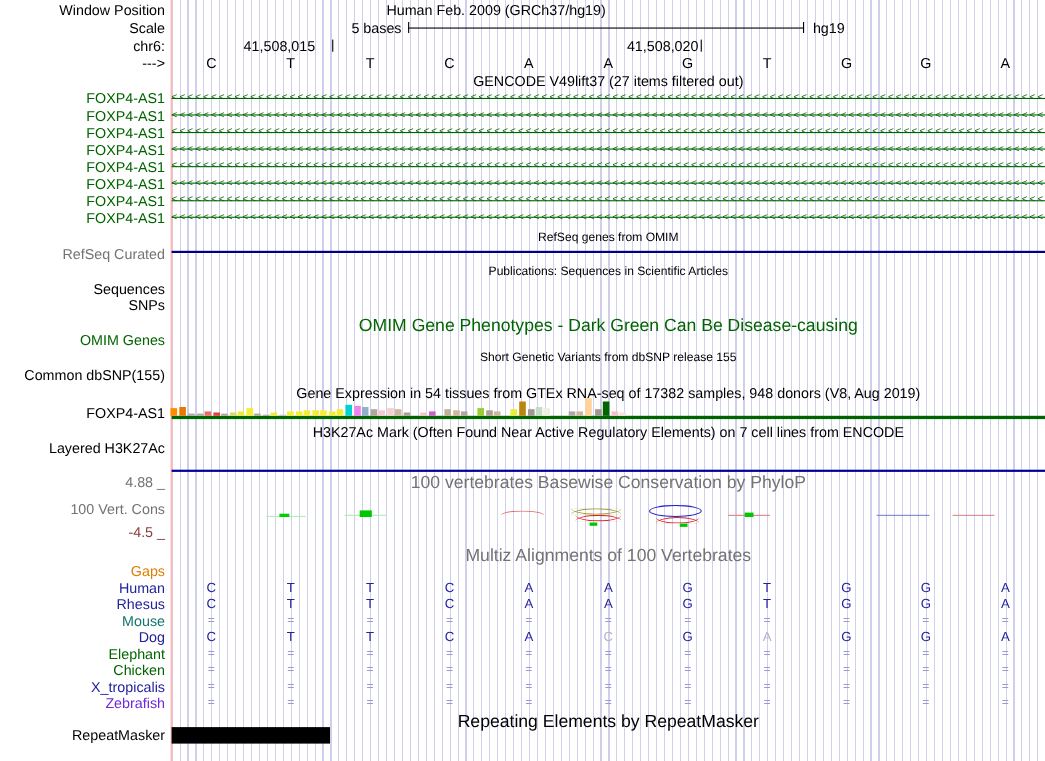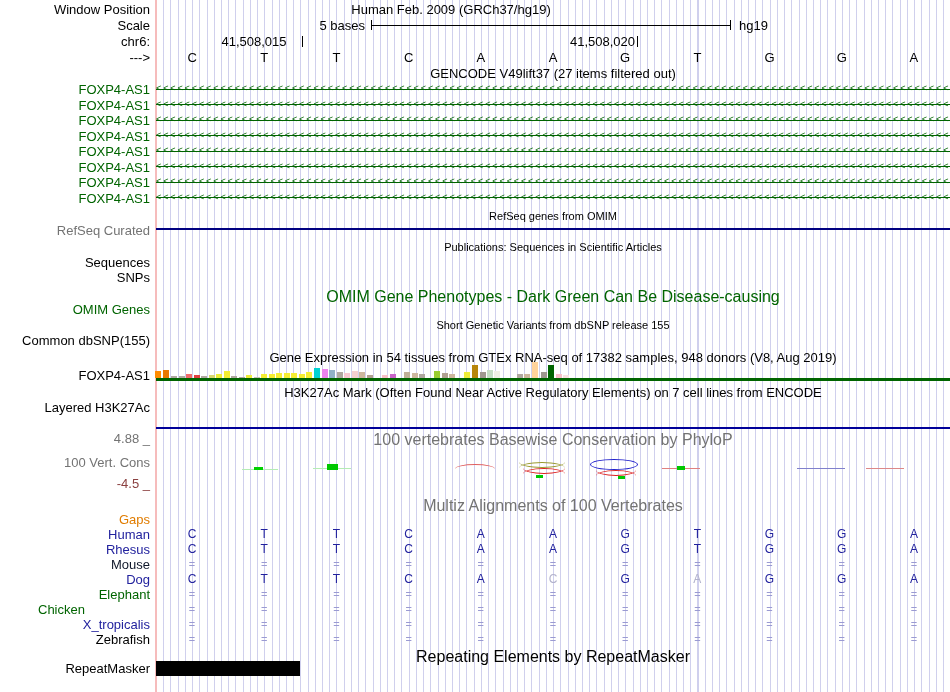--- a/index.html
+++ b/index.html
@@ -189,21 +189,21 @@
       <div style="position: absolute; left: 228.182px; top: 542px; width: 72.1818px; text-align: center; font-size: 12px; color: rgb(34, 34, 158);">T</div>
       <div style="position: absolute; left: 300.364px; top: 542px; width: 72.1818px; text-align: center; font-size: 12px; color: rgb(34, 34, 158);">T</div>
       <div style="position: absolute; left: 372.545px; top: 542px; width: 72.1818px; text-align: center; font-size: 12px; color: rgb(34, 34, 158);">C</div>
       <div style="position: absolute; left: 444.727px; top: 542px; width: 72.1818px; text-align: center; font-size: 12px; color: rgb(34, 34, 158);">A</div>
       <div style="position: absolute; left: 516.909px; top: 542px; width: 72.1818px; text-align: center; font-size: 12px; color: rgb(34, 34, 158);">A</div>
       <div style="position: absolute; left: 589.091px; top: 542px; width: 72.1818px; text-align: center; font-size: 12px; color: rgb(34, 34, 158);">G</div>
       <div style="position: absolute; left: 661.273px; top: 542px; width: 72.1818px; text-align: center; font-size: 12px; color: rgb(34, 34, 158);">T</div>
       <div style="position: absolute; left: 733.455px; top: 542px; width: 72.1818px; text-align: center; font-size: 12px; color: rgb(34, 34, 158);">G</div>
       <div style="position: absolute; left: 805.636px; top: 542px; width: 72.1818px; text-align: center; font-size: 12px; color: rgb(34, 34, 158);">G</div>
       <div style="position: absolute; left: 877.818px; top: 542px; width: 72.1818px; text-align: center; font-size: 12px; color: rgb(34, 34, 158);">A</div>
-      <div style="position: absolute; left: 0px; top: 557px; width: 150px; text-align: right; font-size: 13px; color: #0f172a; white-space: nowrap;">Mouse</div>
+      <div style="position: absolute; left: 0px; top: 557px; width: 150px; text-align: right; font-size: 13px; color: #0f766e; white-space: nowrap;">Mouse</div>
       <div style="position: absolute; left: 156px; top: 558px; width: 72.1818px; text-align: center; font-size: 11px; color: rgb(154, 154, 210);">=</div>
       <div style="position: absolute; left: 228.182px; top: 558px; width: 72.1818px; text-align: center; font-size: 11px; color: rgb(154, 154, 210);">=</div>
       <div style="position: absolute; left: 300.364px; top: 558px; width: 72.1818px; text-align: center; font-size: 11px; color: rgb(154, 154, 210);">=</div>
       <div style="position: absolute; left: 372.545px; top: 558px; width: 72.1818px; text-align: center; font-size: 11px; color: rgb(154, 154, 210);">=</div>
       <div style="position: absolute; left: 444.727px; top: 558px; width: 72.1818px; text-align: center; font-size: 11px; color: rgb(154, 154, 210);">=</div>
       <div style="position: absolute; left: 516.909px; top: 558px; width: 72.1818px; text-align: center; font-size: 11px; color: rgb(154, 154, 210);">=</div>
       <div style="position: absolute; left: 589.091px; top: 558px; width: 72.1818px; text-align: center; font-size: 11px; color: rgb(154, 154, 210);">=</div>
       <div style="position: absolute; left: 661.273px; top: 558px; width: 72.1818px; text-align: center; font-size: 11px; color: rgb(154, 154, 210);">=</div>
       <div style="position: absolute; left: 733.455px; top: 558px; width: 72.1818px; text-align: center; font-size: 11px; color: rgb(154, 154, 210);">=</div>
       <div style="position: absolute; left: 805.636px; top: 558px; width: 72.1818px; text-align: center; font-size: 11px; color: rgb(154, 154, 210);">=</div>
@@ -225,21 +225,21 @@
       <div style="position: absolute; left: 228.182px; top: 588px; width: 72.1818px; text-align: center; font-size: 11px; color: rgb(154, 154, 210);">=</div>
       <div style="position: absolute; left: 300.364px; top: 588px; width: 72.1818px; text-align: center; font-size: 11px; color: rgb(154, 154, 210);">=</div>
       <div style="position: absolute; left: 372.545px; top: 588px; width: 72.1818px; text-align: center; font-size: 11px; color: rgb(154, 154, 210);">=</div>
       <div style="position: absolute; left: 444.727px; top: 588px; width: 72.1818px; text-align: center; font-size: 11px; color: rgb(154, 154, 210);">=</div>
       <div style="position: absolute; left: 516.909px; top: 588px; width: 72.1818px; text-align: center; font-size: 11px; color: rgb(154, 154, 210);">=</div>
       <div style="position: absolute; left: 589.091px; top: 588px; width: 72.1818px; text-align: center; font-size: 11px; color: rgb(154, 154, 210);">=</div>
       <div style="position: absolute; left: 661.273px; top: 588px; width: 72.1818px; text-align: center; font-size: 11px; color: rgb(154, 154, 210);">=</div>
       <div style="position: absolute; left: 733.455px; top: 588px; width: 72.1818px; text-align: center; font-size: 11px; color: rgb(154, 154, 210);">=</div>
       <div style="position: absolute; left: 805.636px; top: 588px; width: 72.1818px; text-align: center; font-size: 11px; color: rgb(154, 154, 210);">=</div>
       <div style="position: absolute; left: 877.818px; top: 588px; width: 72.1818px; text-align: center; font-size: 11px; color: rgb(154, 154, 210);">=</div>
-      <div style="position: absolute; left: 0px; top: 602px; width: 150px; text-align: left; font-size: 13px; color: rgb(0, 100, 0); white-space: nowrap; margin-left: 38px;">Chicken</div>
+      <div style="position: absolute; left: 0px; top: 602px; width: 150px; text-align: right; font-size: 13px; color: rgb(0, 100, 0); white-space: nowrap;">Chicken</div>
       <div style="position: absolute; left: 156px; top: 603px; width: 72.1818px; text-align: center; font-size: 11px; color: rgb(154, 154, 210);">=</div>
       <div style="position: absolute; left: 228.182px; top: 603px; width: 72.1818px; text-align: center; font-size: 11px; color: rgb(154, 154, 210);">=</div>
       <div style="position: absolute; left: 300.364px; top: 603px; width: 72.1818px; text-align: center; font-size: 11px; color: rgb(154, 154, 210);">=</div>
       <div style="position: absolute; left: 372.545px; top: 603px; width: 72.1818px; text-align: center; font-size: 11px; color: rgb(154, 154, 210);">=</div>
       <div style="position: absolute; left: 444.727px; top: 603px; width: 72.1818px; text-align: center; font-size: 11px; color: rgb(154, 154, 210);">=</div>
       <div style="position: absolute; left: 516.909px; top: 603px; width: 72.1818px; text-align: center; font-size: 11px; color: rgb(154, 154, 210);">=</div>
       <div style="position: absolute; left: 589.091px; top: 603px; width: 72.1818px; text-align: center; font-size: 11px; color: rgb(154, 154, 210);">=</div>
       <div style="position: absolute; left: 661.273px; top: 603px; width: 72.1818px; text-align: center; font-size: 11px; color: rgb(154, 154, 210);">=</div>
       <div style="position: absolute; left: 733.455px; top: 603px; width: 72.1818px; text-align: center; font-size: 11px; color: rgb(154, 154, 210);">=</div>
       <div style="position: absolute; left: 805.636px; top: 603px; width: 72.1818px; text-align: center; font-size: 11px; color: rgb(154, 154, 210);">=</div>
@@ -249,21 +249,21 @@
       <div style="position: absolute; left: 228.182px; top: 618px; width: 72.1818px; text-align: center; font-size: 11px; color: rgb(154, 154, 210);">=</div>
       <div style="position: absolute; left: 300.364px; top: 618px; width: 72.1818px; text-align: center; font-size: 11px; color: rgb(154, 154, 210);">=</div>
       <div style="position: absolute; left: 372.545px; top: 618px; width: 72.1818px; text-align: center; font-size: 11px; color: rgb(154, 154, 210);">=</div>
       <div style="position: absolute; left: 444.727px; top: 618px; width: 72.1818px; text-align: center; font-size: 11px; color: rgb(154, 154, 210);">=</div>
       <div style="position: absolute; left: 516.909px; top: 618px; width: 72.1818px; text-align: center; font-size: 11px; color: rgb(154, 154, 210);">=</div>
       <div style="position: absolute; left: 589.091px; top: 618px; width: 72.1818px; text-align: center; font-size: 11px; color: rgb(154, 154, 210);">=</div>
       <div style="position: absolute; left: 661.273px; top: 618px; width: 72.1818px; text-align: center; font-size: 11px; color: rgb(154, 154, 210);">=</div>
       <div style="position: absolute; left: 733.455px; top: 618px; width: 72.1818px; text-align: center; font-size: 11px; color: rgb(154, 154, 210);">=</div>
       <div style="position: absolute; left: 805.636px; top: 618px; width: 72.1818px; text-align: center; font-size: 11px; color: rgb(154, 154, 210);">=</div>
       <div style="position: absolute; left: 877.818px; top: 618px; width: 72.1818px; text-align: center; font-size: 11px; color: rgb(154, 154, 210);">=</div>
-      <div style="position: absolute; left: 0px; top: 632px; width: 150px; text-align: right; font-size: 13px; color: #000000; white-space: nowrap;">Zebrafish</div>
+      <div style="position: absolute; left: 0px; top: 632px; width: 150px; text-align: right; font-size: 13px; color: #6d28d9; white-space: nowrap;">Zebrafish</div>
       <div style="position: absolute; left: 156px; top: 633px; width: 72.1818px; text-align: center; font-size: 11px; color: rgb(154, 154, 210);">=</div>
       <div style="position: absolute; left: 228.182px; top: 633px; width: 72.1818px; text-align: center; font-size: 11px; color: rgb(154, 154, 210);">=</div>
       <div style="position: absolute; left: 300.364px; top: 633px; width: 72.1818px; text-align: center; font-size: 11px; color: rgb(154, 154, 210);">=</div>
       <div style="position: absolute; left: 372.545px; top: 633px; width: 72.1818px; text-align: center; font-size: 11px; color: rgb(154, 154, 210);">=</div>
       <div style="position: absolute; left: 444.727px; top: 633px; width: 72.1818px; text-align: center; font-size: 11px; color: rgb(154, 154, 210);">=</div>
       <div style="position: absolute; left: 516.909px; top: 633px; width: 72.1818px; text-align: center; font-size: 11px; color: rgb(154, 154, 210);">=</div>
       <div style="position: absolute; left: 589.091px; top: 633px; width: 72.1818px; text-align: center; font-size: 11px; color: rgb(154, 154, 210);">=</div>
       <div style="position: absolute; left: 661.273px; top: 633px; width: 72.1818px; text-align: center; font-size: 11px; color: rgb(154, 154, 210);">=</div>
       <div style="position: absolute; left: 733.455px; top: 633px; width: 72.1818px; text-align: center; font-size: 11px; color: rgb(154, 154, 210);">=</div>
       <div style="position: absolute; left: 805.636px; top: 633px; width: 72.1818px; text-align: center; font-size: 11px; color: rgb(154, 154, 210);">=</div>

